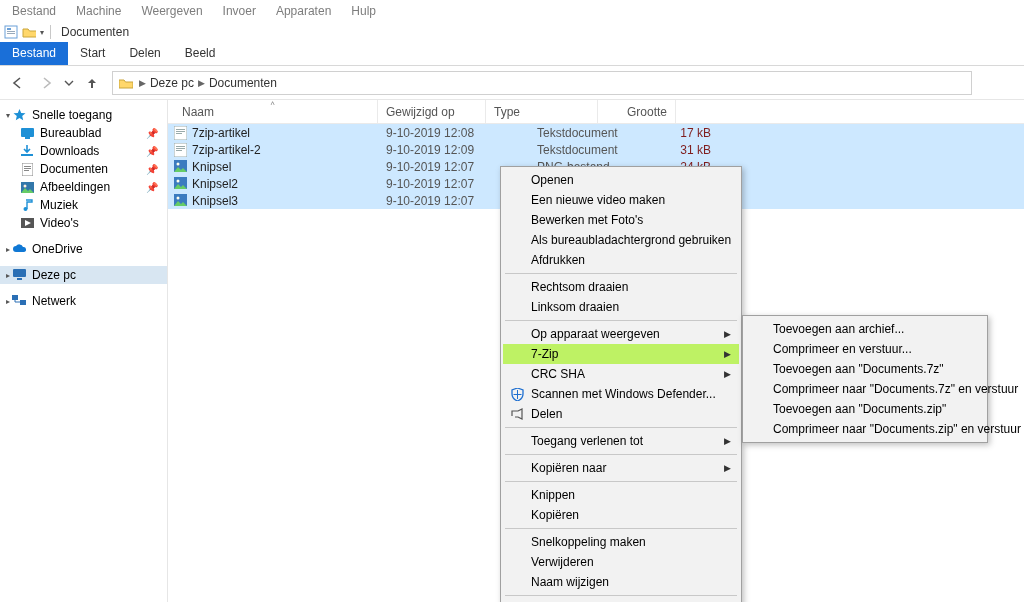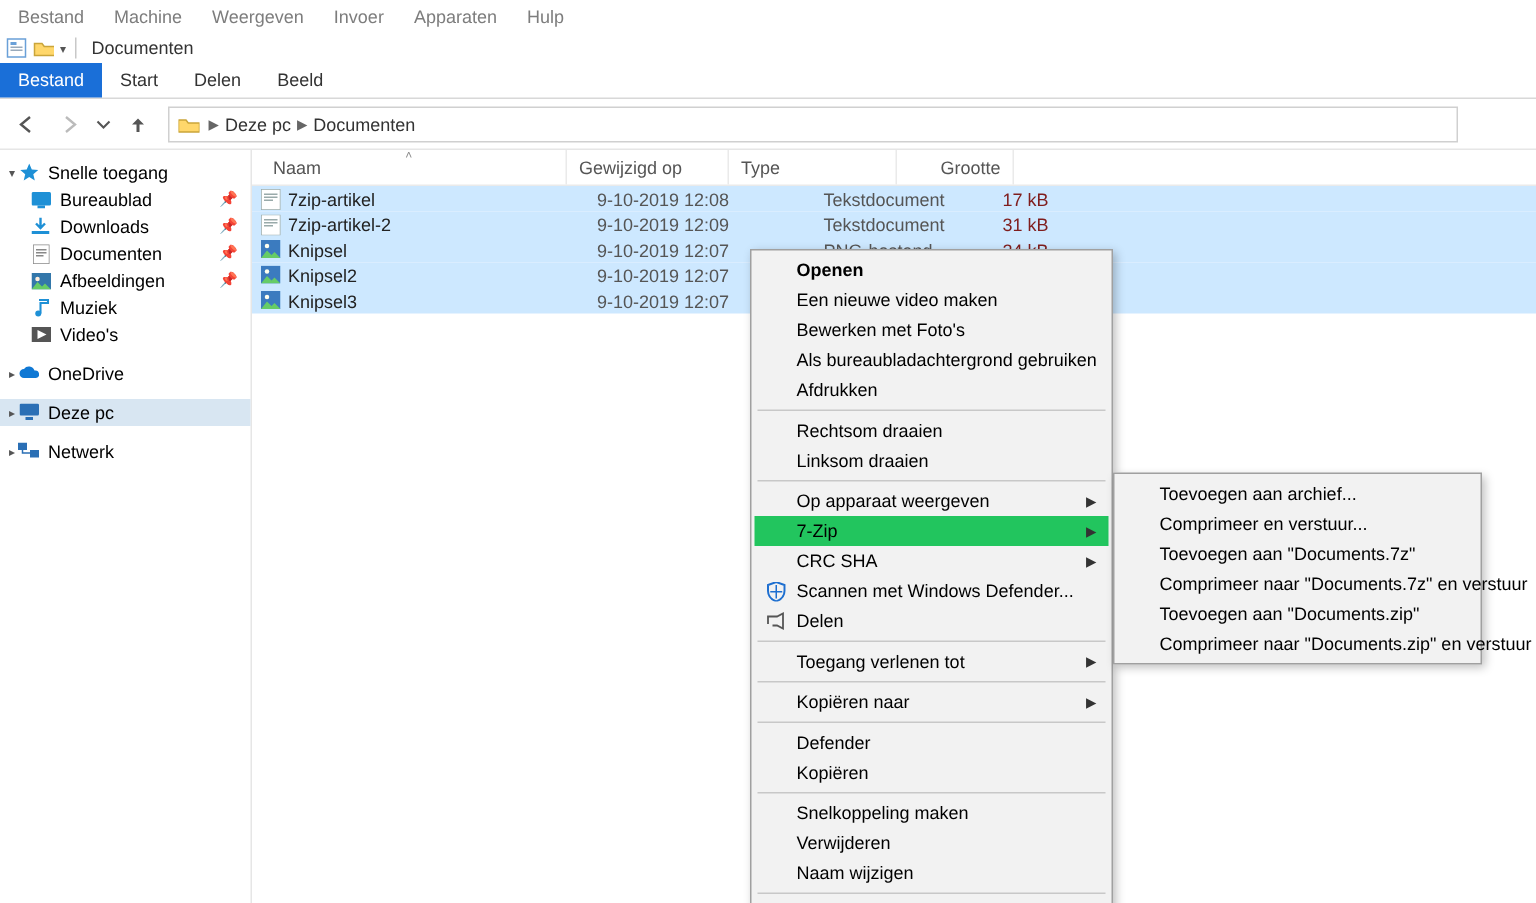--- a/index.html
+++ b/index.html
@@ -125,21 +125,21 @@
   .list-body { }
   .row {
     display:flex;
     height:17px;
     align-items:center;
     background:#cde8ff;
     border:0;
     font-size:12px;
     color:#222;
   }
-  .row > div { padding:0 20px; white-space:nowrap; overflow:hidden; }
+  .row > div { padding:0 8px; white-space:nowrap; overflow:hidden; }
   .row .c-name { width:210px; display:flex; align-items:center; gap:4px; padding-left:6px;}
   .row .c-mod  { width:108px; color:#555;}
   .row .c-type { width:112px; color:#555;margin-left:43px;}
   .row .c-size { width:78px; text-align:right; color:#7f1d1d;}
   .file-ico { width:14px; height:14px; display:inline-block;}
 
   
   .ctx {
     position:absolute;
     background:#f2f2f2;
@@ -152,22 +152,22 @@
   .ctx .mi {
     display:flex;
     align-items:center;
     height:20px;
     padding:0 26px 0 28px;
     position:relative;
     white-space:nowrap;
   }
   .ctx .mi .mi-ico { position:absolute; left:6px; width:16px; height:16px; display:flex; align-items:center; justify-content:center;}
   .ctx .mi .mi-arrow { position:absolute; right:8px; font-size:9px; color:#333;}
-  .ctx .mi.bold { font-weight:700;text-align:right; }
-  .ctx .mi.hover { background:#22c55e; }
+  .ctx .mi.bold { font-weight:400;text-align:right; }
+  .ctx .mi.hover { background:#bef264; }
   .ctx hr { border:none; border-top:1px solid #c8c8c8; margin:3px 2px; }
 
   #ctx1 { left:500px; top:166px; width:242px; }
   #ctx2 { left:742px; top:315px; width:246px; }
 
   svg { display:block; }
 </style>
 </head>
 <body>
 
@@ -507,21 +507,21 @@
       <span>Toegang verlenen tot</span>
       <span class="mi-arrow">▶</span>
     </div>
   <hr>
   <div class="mi">
       <span>Kopiëren naar</span>
       <span class="mi-arrow">▶</span>
     </div>
   <hr>
   <div class="mi">
-      <span>Defender</span>
+      <span>Knippen</span>
     </div>
   <div class="mi">
       <span>Kopiëren</span>
     </div>
   <hr>
   <div class="mi">
       <span>Snelkoppeling maken</span>
     </div>
   <div class="mi">
       <span>Verwijderen</span>

